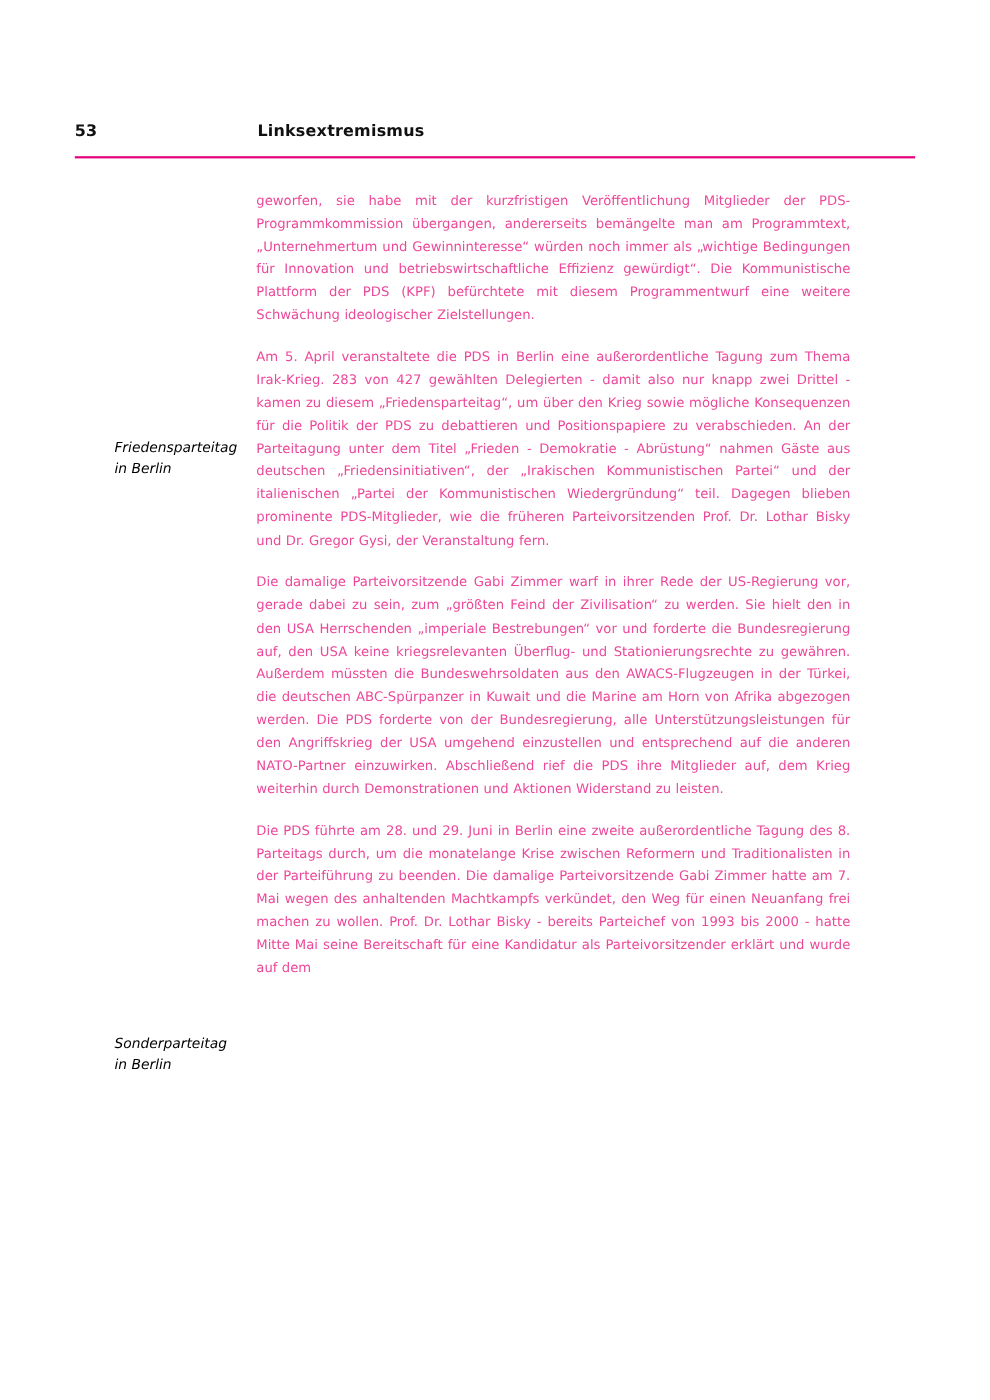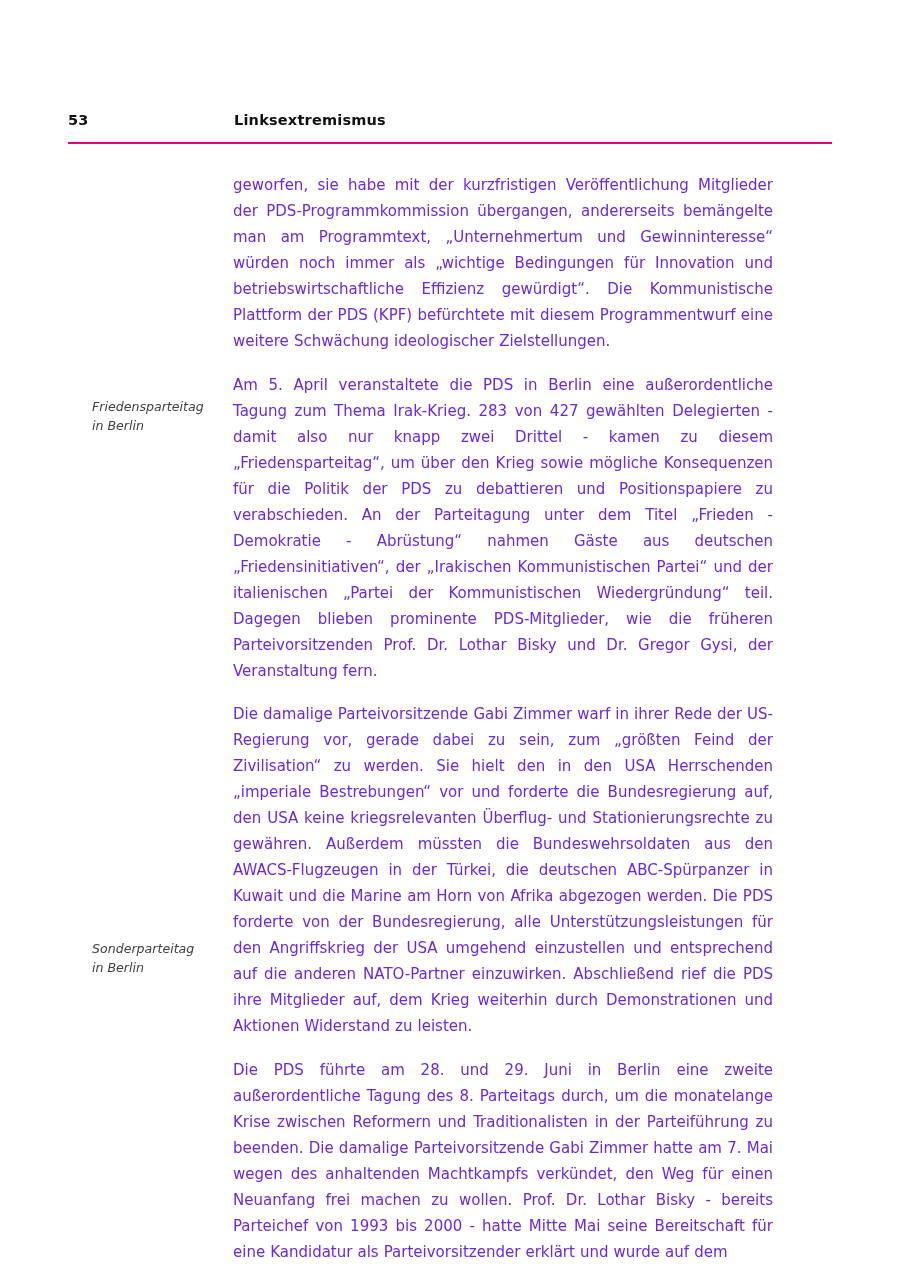--- a/index.html
+++ b/index.html
@@ -55,42 +55,42 @@
     left: 68px;
     top: 142px;
     width: 764px;
     height: 1.6px;
     background: #e5007d;
   }
 
   
   .marginalia {
     position: absolute;
-    left: 92px;
+    left: 104px;
     width: 130px;
     font-size: 12.6px;
     line-height: 1.52;
     font-style: italic;
-    color: #404040;
+    color: #000000;
   }
   #note-0 { top: 397px; }
   #note-1 { top: 919px; margin-top: 20px; }
 
   
   .column {
     position: absolute;
     left: 233px;
     top: 172px;
     width: 540px;
   }
   .para {
-    font-size: 15px;
+    font-size: 12px;
     line-height: 1.735;
     text-align: justify;
-    color: #6d28d9;
+    color: #ec4899;
     margin: 0 0 17.5px 0;
     hyphens: manual;
     word-spacing: 0.02em;
   }
   .para:last-child { margin-bottom: 13px; }
 </style>
 </head>
 <body>
 
 <div class="page">

